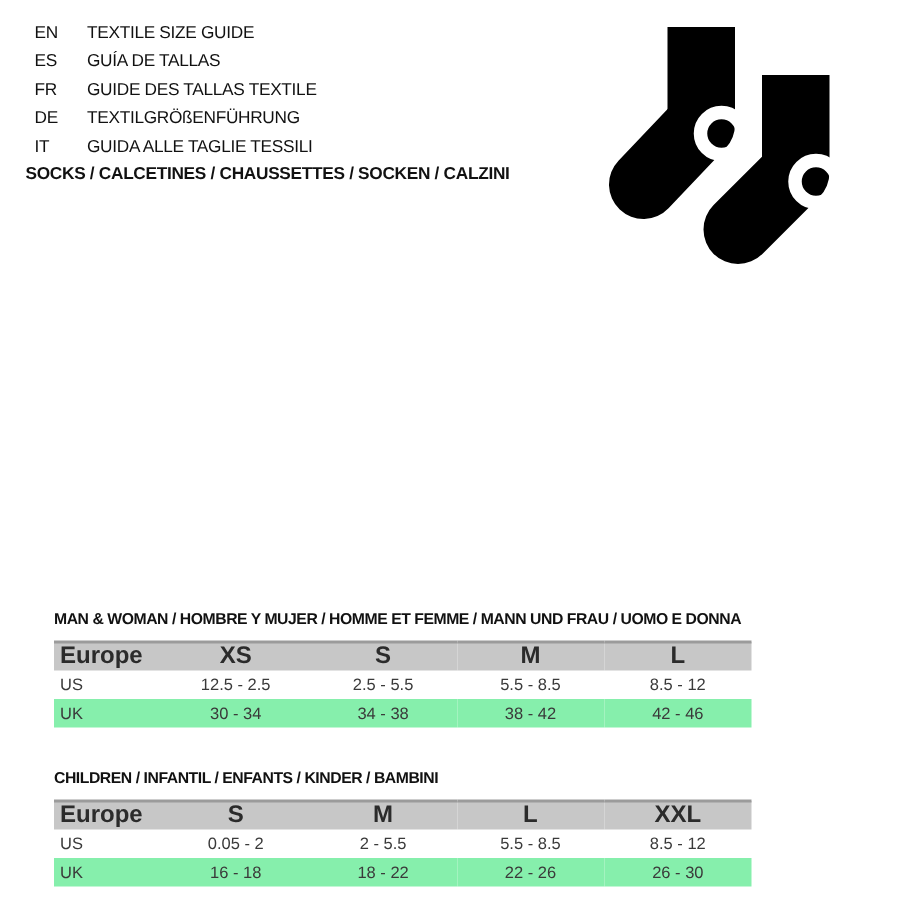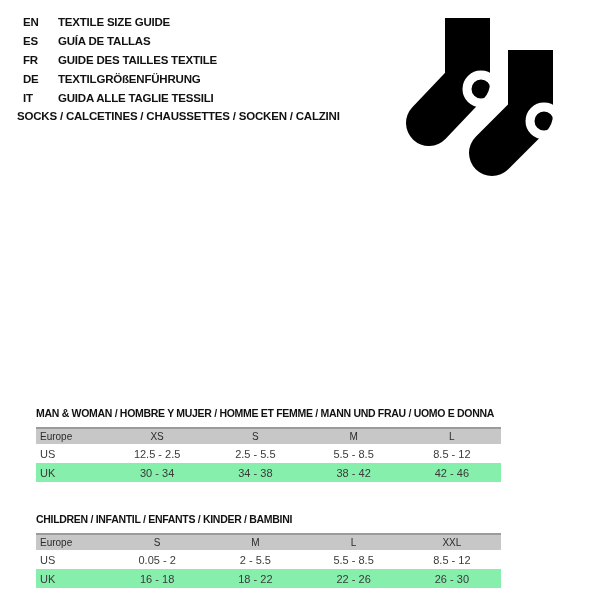--- a/index.html
+++ b/index.html
@@ -10,21 +10,21 @@
   }
   .canvas {
     position: relative; width: 600px; height: 600px;
     background: #ffffff; overflow: hidden;
   }
 
   
   .lang-list { position: absolute; left: 23px; top: 13px; }
   .lang-row {
     display: flex; height: 19px; line-height: 19px;
-    font-size: 11.5px; font-weight: bold; letter-spacing: -0.2px; color: #111;
+    font-size: 11.5px; font-weight: normal; letter-spacing: -0.2px; color: #111;
   }
   .lang-code { width: 35px; flex: 0 0 35px; }
 
   .category-line {
     position: absolute; left: 5px; top: 110px;
     font-size: 11.5px; font-weight: bold; letter-spacing: -0.2px; color: #111;
     white-space: nowrap;
     margin-left: 12px;
   }
 
@@ -44,22 +44,22 @@
     width: 465px; border-collapse: collapse; table-layout: fixed;
     font-size: 11px; color: #3a3a3a;
   }
   table.sizes col.c0 { width: 72px; }
   table.sizes tr.head {
     background: #c7c7c7; height: 16px;
     border-top: 2px solid #9b9b9b;
     color: #2b2b2b;
   }
   table.sizes th {
-    font-weight: normal; text-align: center; padding: 0;
-    font-size: 10px;
+    font-weight: bold; text-align: center; padding: 0;
+    font-size: 16px;
   }
   table.sizes th.c0, table.sizes td.c0 { text-align: left; padding-left: 4px; }
   table.sizes tr.data { height: 19px; }
   table.sizes tr.alt { background: #86efac; }
   table.sizes td { text-align: center; padding: 0; margin-top: 24px; }
 </style>
 </head>
 <body>
 
 <div class="canvas">
@@ -68,21 +68,21 @@
     <div class="lang-row">
       <span class="lang-code">EN</span>
       <span class="lang-label">TEXTILE SIZE GUIDE</span>
     </div>
     <div class="lang-row">
       <span class="lang-code">ES</span>
       <span class="lang-label">GUÍA DE TALLAS</span>
     </div>
     <div class="lang-row">
       <span class="lang-code">FR</span>
-      <span class="lang-label">GUIDE DES TAILLES TEXTILE</span>
+      <span class="lang-label">GUIDE DES TALLAS TEXTILE</span>
     </div>
     <div class="lang-row">
       <span class="lang-code">DE</span>
       <span class="lang-label">TEXTILGRÖßENFÜHRUNG</span>
     </div>
     <div class="lang-row">
       <span class="lang-code">IT</span>
       <span class="lang-label">GUIDA ALLE TAGLIE TESSILI</span>
     </div>
   </div>

